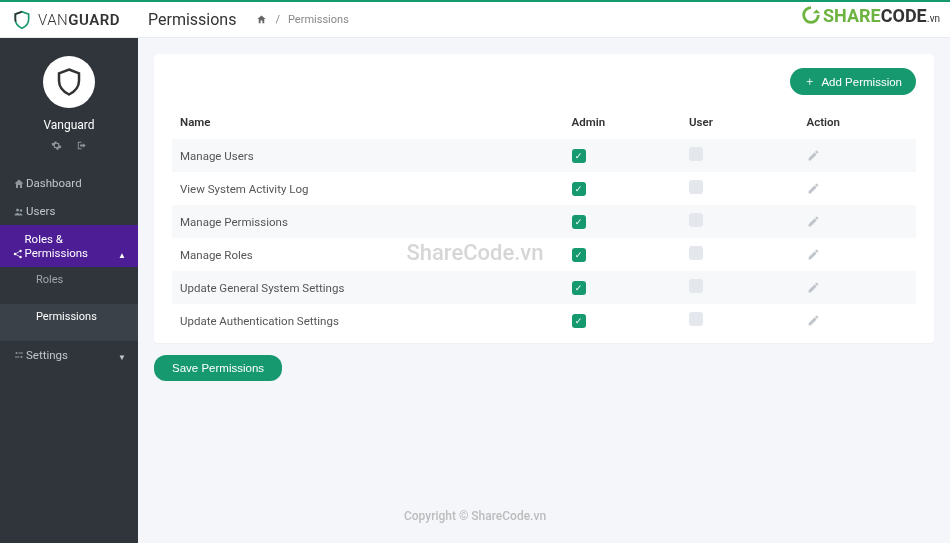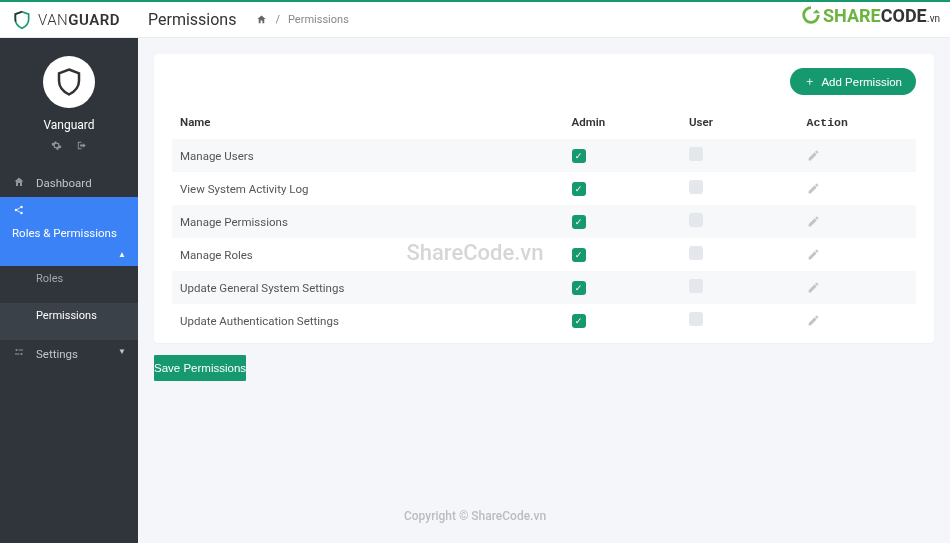--- a/index.html
+++ b/index.html
@@ -16,40 +16,40 @@
 .sharecode-badge .green { color: #6db33f; }
 .layout { display: flex; height: calc(543px - 38px); }
 .sidebar { width: 138px; background: #2f353a; color: #c0c6cc; display: flex; flex-direction: column; font-size: 11.5px; }
 .avatar-block { display: flex; flex-direction: column; align-items: center; padding: 18px 0 10px; }
 .avatar { width: 52px; height: 52px; border-radius: 50%; background: #fff; display: flex; align-items: center; justify-content: center; }
 .avatar svg { width: 30px; height: 30px; }
 .username { color: #fff; font-size: 12px; margin-top: 10px; }
 .user-actions { display: flex; gap: 14px; margin-top: 8px; color: #8e959c; }
 .user-actions span { cursor: pointer; font-size: 11px; }
 .nav { margin-top: 8px; }
-.nav-item { display: flex; align-items: flex-start; gap: 10px; padding: 7px 12px; cursor: pointer; color: #c0c6cc; }
-.nav-item.active { background: #3b82f6; color: #fff; flex-direction: column; }
+.nav-item { display: flex; align-items: flex-end; padding: 7px 12px; cursor: pointer; color: #c0c6cc; }
+.nav-item.active { background: #4c1d95; color: #fff; }
 .nav-item .ico { width: 14px; display: flex; justify-content: center; color: #8e959c; }
 .nav-item.active .ico { color: #fff; }
 .nav-item .caret { margin-left: auto; font-size: 8px; }
 .subnav { }
 .subnav-item { padding: 6px 12px 18px 36px; cursor: pointer; color: #a0a7ae; font-size: 11px; }
 .subnav-item.active { background: #3a4149; color: #fff; }
 .main { flex: 1; padding: 16px; overflow: auto; position: relative; }
 .card { background: #fff; border-radius: 4px; padding: 14px 18px 6px; box-shadow: 0 1px 2px rgba(0,0,0,0.03); }
 .card-head { display: flex; justify-content: flex-end; margin-bottom: 10px; }
 .btn { display: inline-flex; align-items: center; gap: 6px; background: #179970; color: #fff; border: none; border-radius: 16px; padding: 6px 14px; font-size: 11.5px; cursor: pointer; }
-.btn-save { border-radius: 1px; padding: 7px 0; margin-top: 12px; }
+.btn-save { border-radius: 12px; padding: 7px 18px; margin-top: 12px; }
 .perm-table { width: 100%; border-collapse: collapse; }
 .perm-table th { text-align: left; font-size: 11.5px; font-weight: 600; color: #333; padding: 10px 8px; }
 .perm-table td { font-size: 11.5px; color: #555; padding: 8px 8px; }
 .perm-table tbody tr:nth-child(odd) { background: #f7f8fa; }
 .col-name { width: 50%; }
 .col-admin, .col-user { width: 15%; }
-.col-action { width: 15%; font-family: Liberation Mono, monospace; }
+.col-action { width: 15%; }
 .chk { width: 14px; height: 14px; border-radius: 3px; display: inline-flex; align-items: center; justify-content: center; font-size: 9px; color: #fff; }
 .chk.on { background: #179970; }
 .chk.off { background: #e4e7eb; }
 .edit-ico { color: #bfc5cb; cursor: pointer; }
 .watermark-center { position: absolute; left: 50%; top: 240px; transform: translate(-50%, 0); font-size: 22px; color: rgba(180,180,180,0.55); pointer-events: none; font-weight: 500; }
 .watermark-bottom { position: absolute; left: 50%; bottom: 20px; transform: translate(-50%, 0); font-size: 12px; color: rgba(150,150,150,0.6); pointer-events: none; font-weight: 500; }
 svg { display: block; }
 </style>
 </head>
 <body>
@@ -106,20 +106,30 @@
     </div>
     <nav class="nav">
       <div class="nav-item">
         <span class="ico">
             <svg width="12" height="12" viewBox="0 0 24 24" fill="currentColor">
               <path d="M12 3l9 8h-3v9h-4v-6H10v6H6v-9H3z"></path>
             </svg>
           </span>
         <span>Dashboard</span>
       </div>
+      <div class="nav-item">
+        <span class="ico">
+            <svg width="12" height="12" viewBox="0 0 24 24" fill="currentColor">
+              <circle cx="9" cy="8" r="3"></circle>
+              <circle cx="16" cy="9" r="2.5"></circle>
+              <path d="M3 19c0-3 3-5 6-5s6 2 6 5zm11-4c2 0 5 1 5 4h-5"></path>
+            </svg>
+          </span>
+        <span>Users</span>
+      </div>
       <div class="nav-item active">
         <span class="ico">
             <svg width="12" height="12" viewBox="0 0 24 24" fill="currentColor">
               <circle cx="6" cy="12" r="2.5"></circle>
               <circle cx="17" cy="6" r="2.5"></circle>
               <circle cx="17" cy="18" r="2.5"></circle>
               <path d="M8 11l7-4M8 13l7 4" stroke="currentColor" stroke-width="1.5"></path>
             </svg>
           </span>
         <span>Roles &amp; Permissions</span>

